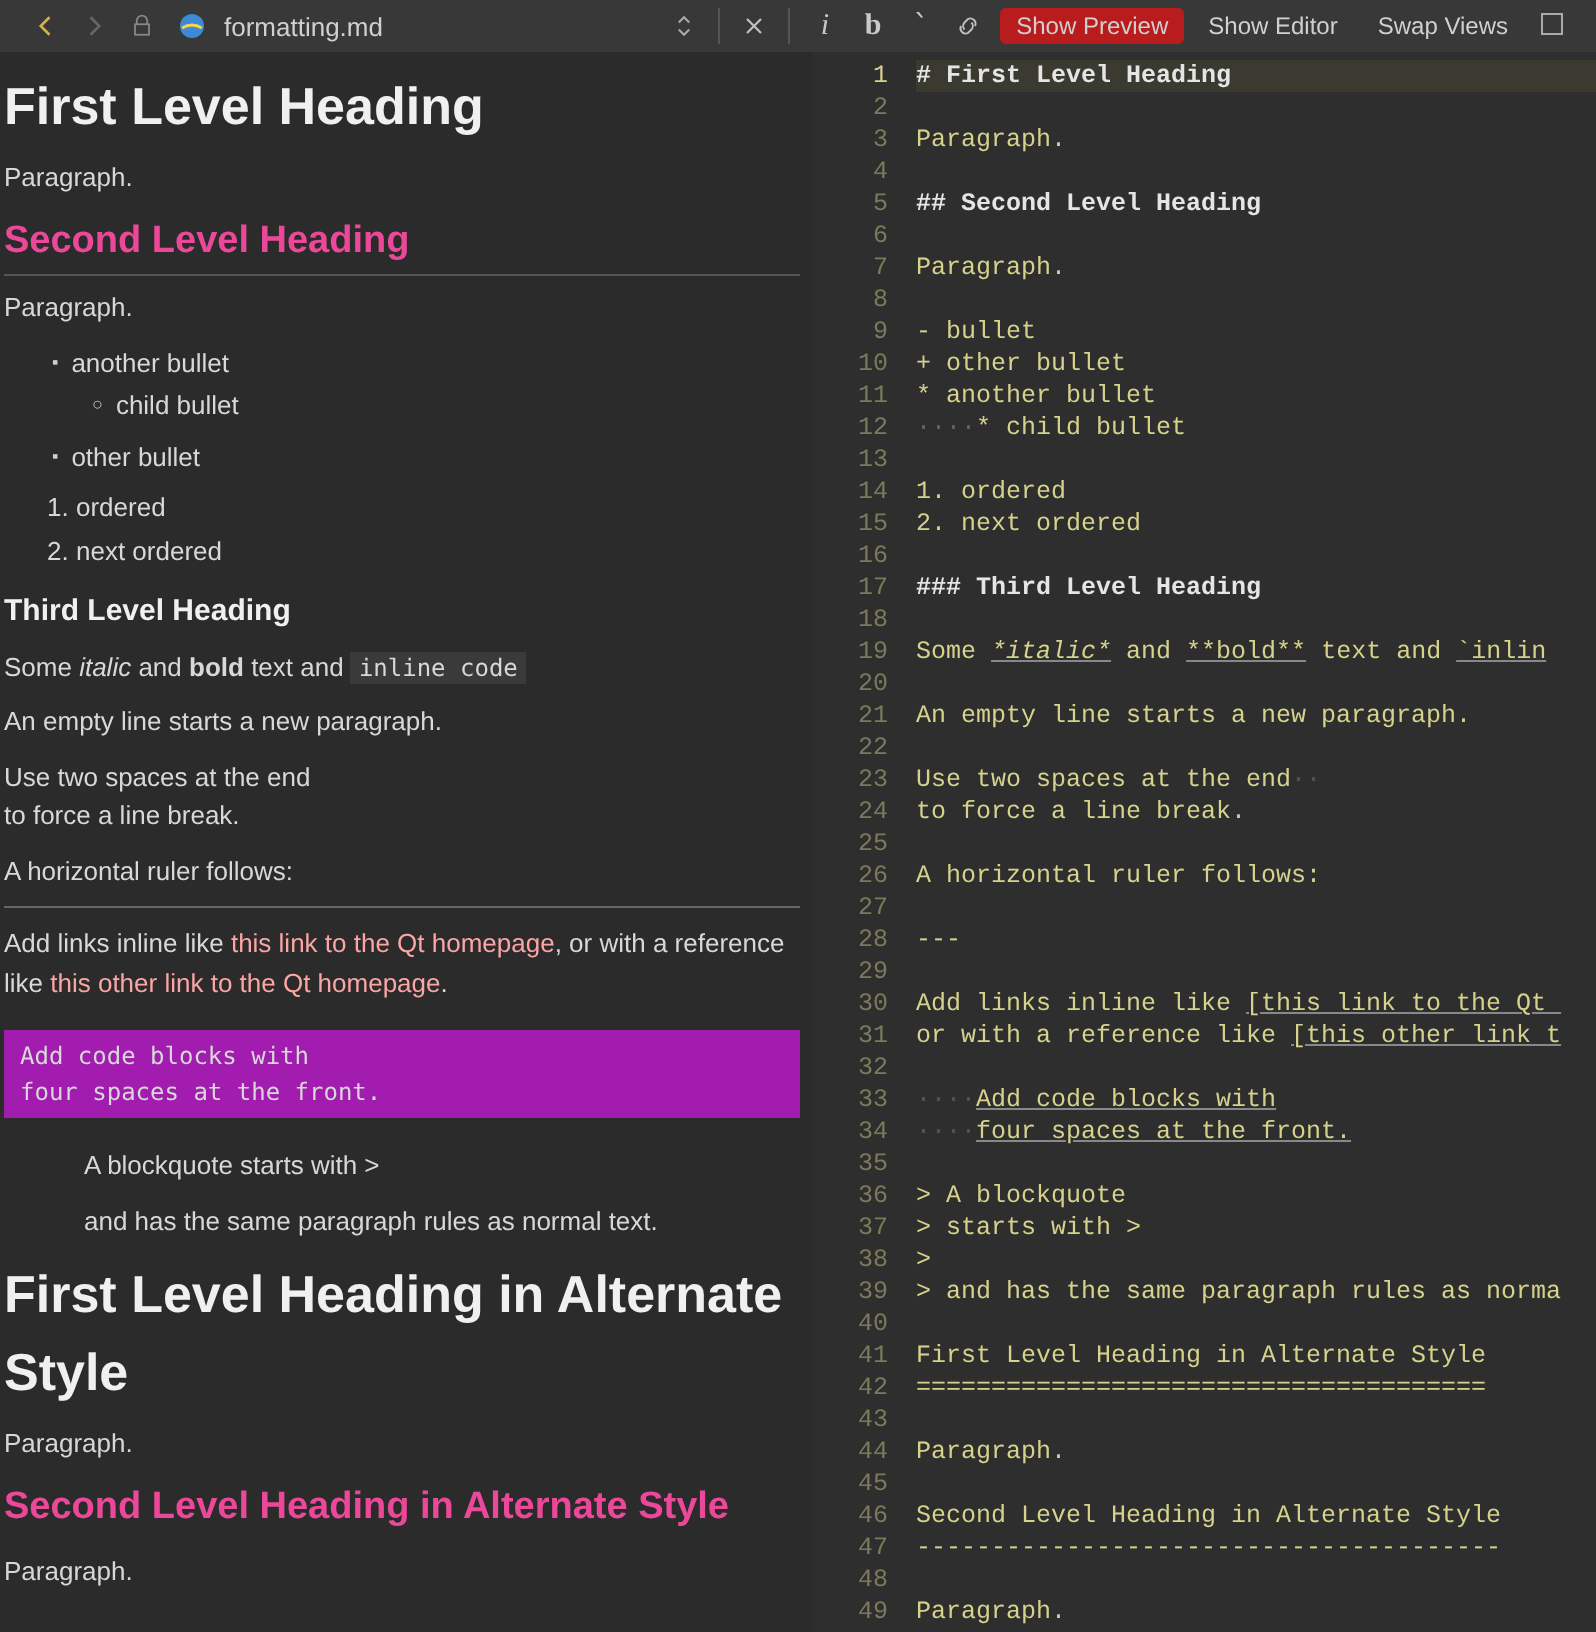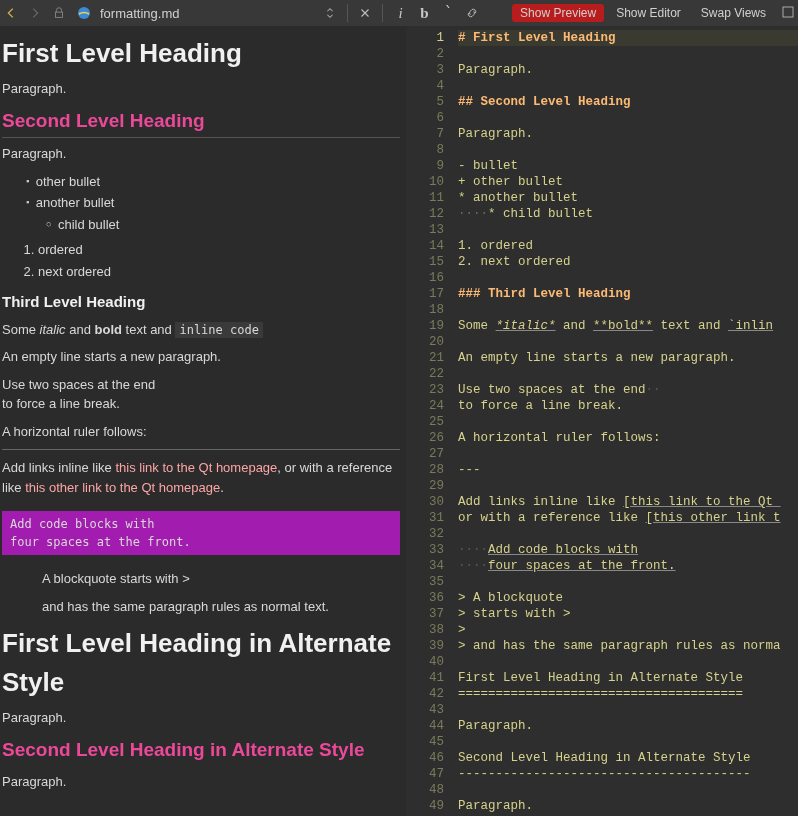--- a/index.html
+++ b/index.html
@@ -1,20 +1,20 @@
 <!DOCTYPE html>
 <html><head>
 <meta charset="utf-8">
 <style>
   * { margin: 0; padding: 0; box-sizing: border-box; }
   html, body { width: 798px; height: 816px; overflow: hidden; background: #2b2b2b; font-family: "Segoe UI", Arial, sans-serif; color: #c8c8c8; }
   .app { display: flex; flex-direction: column; width: 100%; height: 100%; }
 
   
-  .toolbar { display: flex; align-items: center; height: 26px; background: #383838; padding: 0 0; gap: 0; }
+  .toolbar { display: flex; align-items: center; height: 26px; background: #383838; padding: 0 12px; gap: 0; }
   .tb-left { display: flex; align-items: center; gap: 2px; }
   .tb-btn { width: 22px; height: 22px; display: flex; align-items: center; justify-content: center; color: #b0b0b0; font-size: 14px; border-radius: 2px; }
   .tb-btn.dim { color: #666; }
   .tb-btn svg { width: 14px; height: 14px; }
   .fileicon { width: 16px; height: 16px; display: flex; align-items: center; justify-content: center; margin-left: 4px; }
   .filename { color: #d0d0d0; font-size: 13px; margin-left: 6px; }
   .tb-mid { display: flex; align-items: center; gap: 2px; margin-left: auto; margin-right: 0; }
   .sep { width: 1px; height: 18px; background: #555; margin: 0 4px; }
   .format-btn { width: 22px; height: 22px; display: flex; align-items: center; justify-content: center; color: #c8c8c8; font-size: 15px; font-family: Georgia, serif; }
   .format-btn.mono { font-family: Consolas, monospace; }
@@ -48,21 +48,21 @@
   .preview .blockquote { margin: 6px 0 6px 40px; }
 
   
   .editor { flex: 1; display: flex; background: #2e2e2e; overflow: hidden; font-family: Consolas, "Courier New", monospace; font-size: 12.5px; line-height: 16px; }
   .gutter { width: 46px; background: #2e2e2e; text-align: right; padding: 4px 8px 4px 0; color: #7b7b5b; user-select: none; }
   .gutter .cur { color: #d6d28c; }
   .gutter div { height: 16px; }
   .code { flex: 1; padding: 4px 0 4px 6px; color: #d6d28c; white-space: pre; overflow: hidden; }
   .code .line { height: 16px; }
   .code .current-line { background: #3a3a30; }
-  .code .hd { color: #fdba74; font-weight: 600; }
+  .code .hd { color: #e5e5e5; font-weight: 600; }
   .code .tx { color: #d6d28c; }
   .code .it { font-style: italic; text-decoration: underline; text-decoration-color: #888; }
   .code .bd { font-weight: 400; text-decoration: underline; text-decoration-color: #888; }
   .code .cd { text-decoration: underline; text-decoration-color: #888; }
   .code .lk { text-decoration: underline; text-decoration-color: #888; }
   .code .ws { color: #555; }
   .code .bar { color: #666; }
 </style>
 </head>
 <body>
@@ -132,26 +132,26 @@
   </div>
 
   <div class="split">
 
     <div class="preview">
       <h1>First Level Heading</h1>
       <p>Paragraph.</p>
       <h2>Second Level Heading</h2>
       <p>Paragraph.</p>
       <ul>
-        <li>other bullet</li>
         <li><span>another bullet</span>
           <ul>
             <li>child bullet</li>
           </ul>
         </li>
+        <li>other bullet</li>
       </ul>
       <ol>
         <li>ordered</li>
         <li>next ordered</li>
       </ol>
       <h3>Third Level Heading</h3>
       <p>
         <span>Some </span><span class="italic">italic</span><span> and </span><span class="bold">bold</span><span> text and </span><code class="inline">inline code</code>
       </p>
       <p>An empty line starts a new paragraph.</p>

